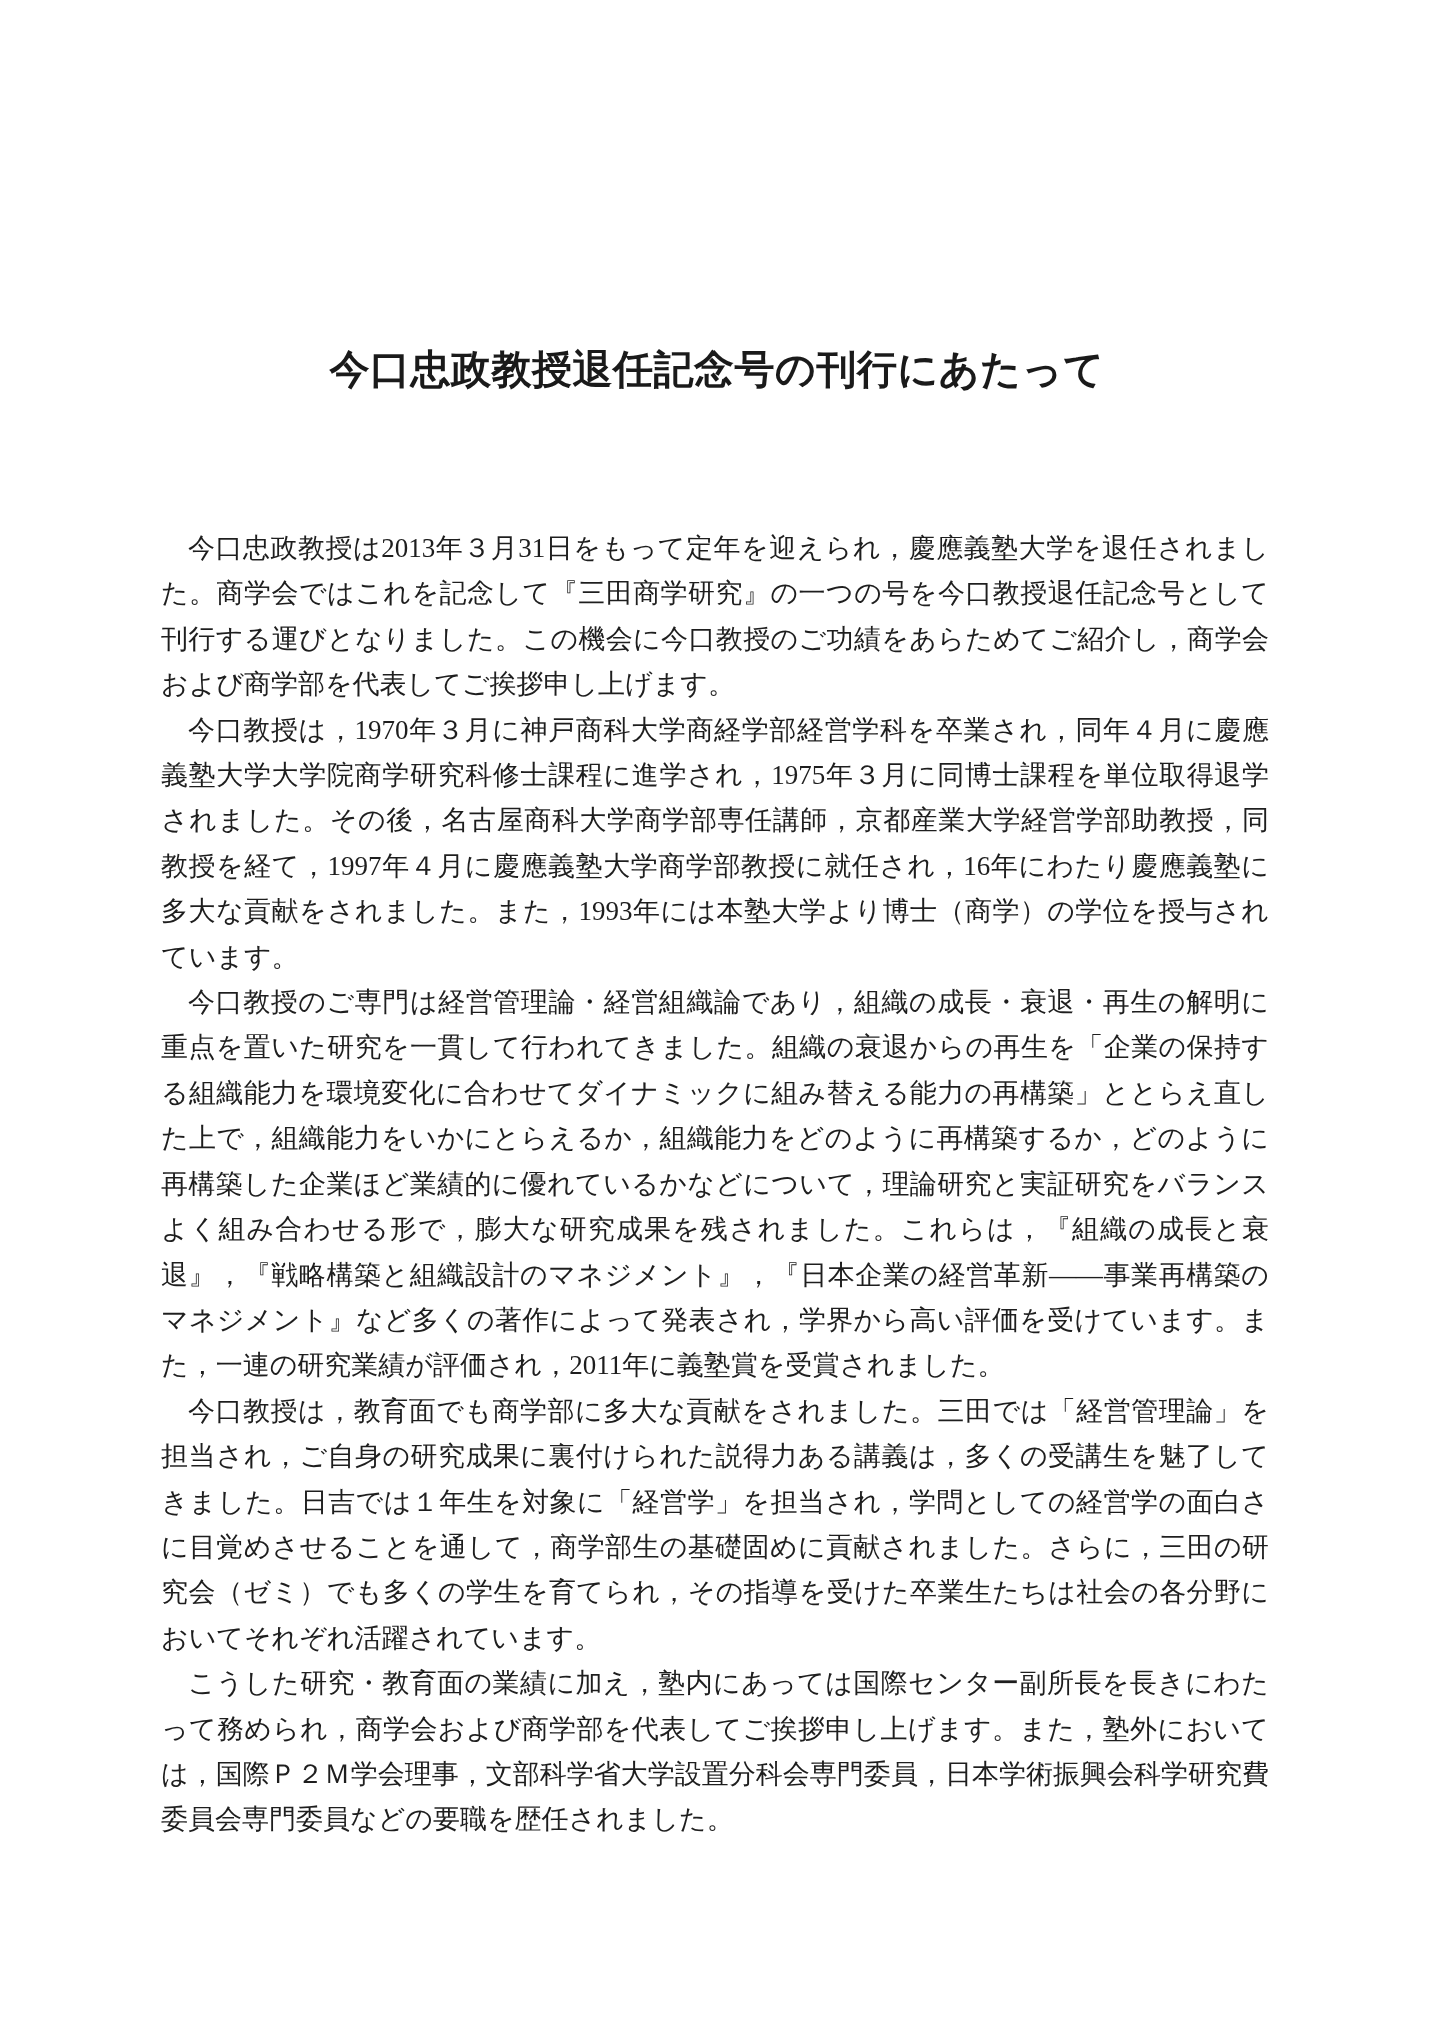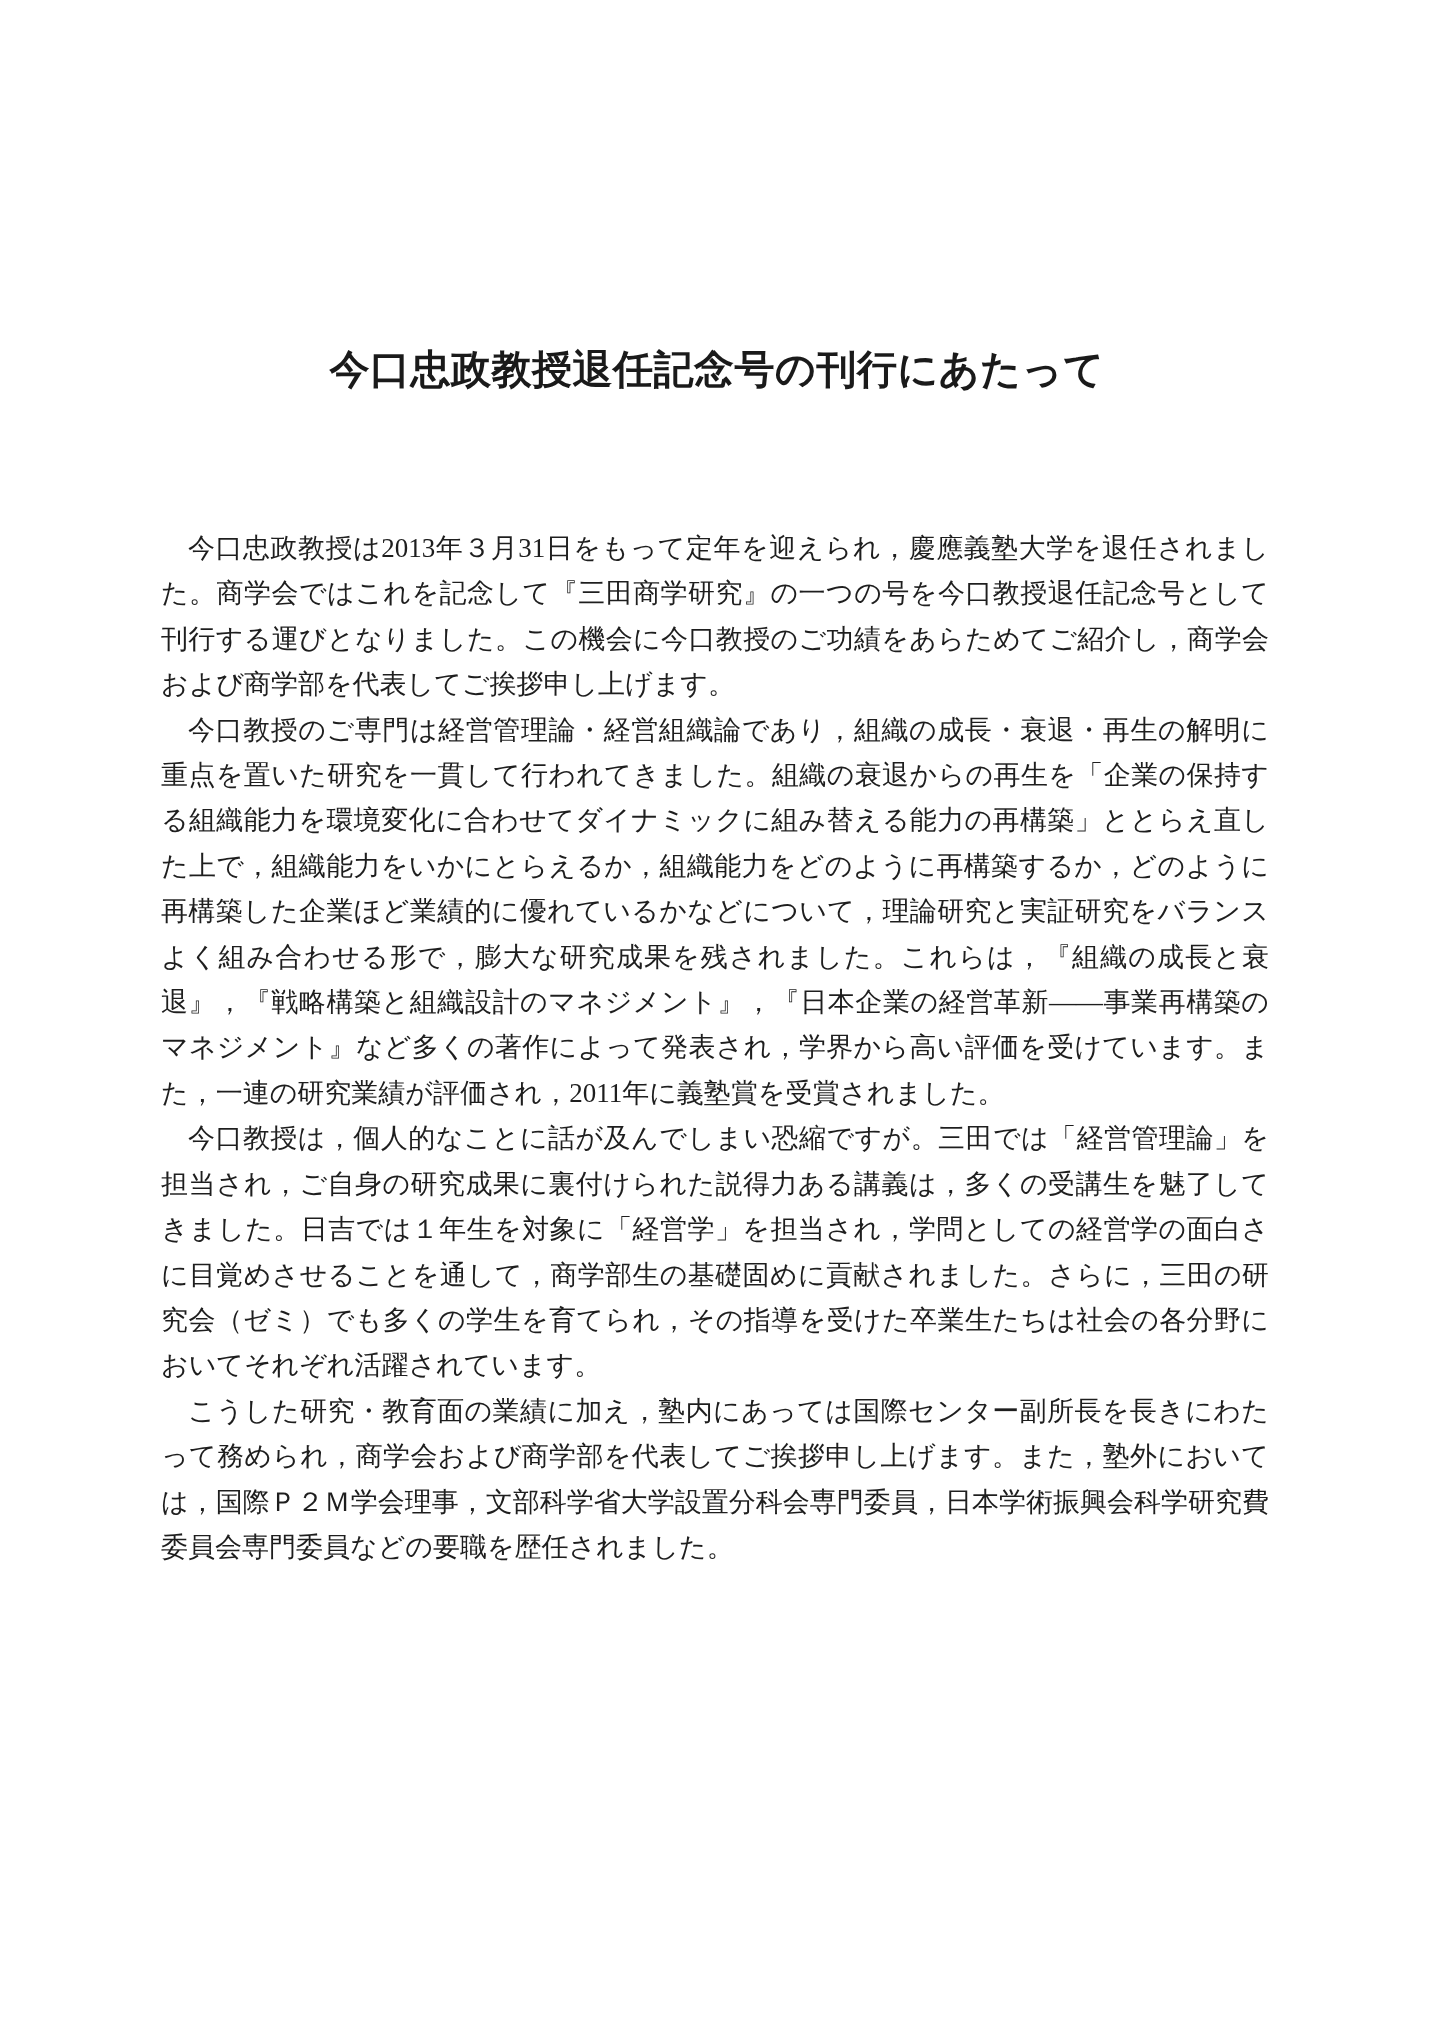--- a/index.html
+++ b/index.html
@@ -48,17 +48,18 @@
   }
 </style>
 </head>
 <body>
 
 <div class="page">
   <h1 class="doc-title">今口忠政教授退任記念号の刊行にあたって</h1>
 
   <div class="doc-body">
     <p>今口忠政教授は2013年３月31日をもって定年を迎えられ，慶應義塾大学を退任されました。商学会ではこれを記念して『三田商学研究』の一つの号を今口教授退任記念号として刊行する運びとなりました。この機会に今口教授のご功績をあらためてご紹介し，商学会および商学部を代表してご挨拶申し上げます。</p>
+    <p>今口教授は，1970年３月に神戸商科大学商経学部経営学科を卒業され，同年４月に慶應義塾大学大学院商学研究科修士課程に進学され，1975年３月に同博士課程を単位取得退学されました。その後，名古屋商科大学商学部専任講師，京都産業大学経営学部助教授，同教授を経て，1997年４月に慶應義塾大学商学部教授に就任され，16年にわたり慶應義塾に多大な貢献をされました。また，1993年には本塾大学より博士（商学）の学位を授与されています。</p>
     <p>今口教授のご専門は経営管理論・経営組織論であり，組織の成長・衰退・再生の解明に重点を置いた研究を一貫して行われてきました。組織の衰退からの再生を「企業の保持する組織能力を環境変化に合わせてダイナミックに組み替える能力の再構築」ととらえ直した上で，組織能力をいかにとらえるか，組織能力をどのように再構築するか，どのように再構築した企業ほど業績的に優れているかなどについて，理論研究と実証研究をバランスよく組み合わせる形で，膨大な研究成果を残されました。これらは，『組織の成長と衰退』，『戦略構築と組織設計のマネジメント』，『日本企業の経営革新――事業再構築のマネジメント』など多くの著作によって発表され，学界から高い評価を受けています。また，一連の研究業績が評価され，2011年に義塾賞を受賞されました。</p>
-    <p>今口教授は，個人的なことに話が及んでしまい恐縮ですが。三田では「経営管理論」を担当され，ご自身の研究成果に裏付けられた説得力ある講義は，多くの受講生を魅了してきました。日吉では１年生を対象に「経営学」を担当され，学問としての経営学の面白さに目覚めさせることを通して，商学部生の基礎固めに貢献されました。さらに，三田の研究会（ゼミ）でも多くの学生を育てられ，その指導を受けた卒業生たちは社会の各分野においてそれぞれ活躍されています。</p>
+    <p>今口教授は，教育面でも商学部に多大な貢献をされました。三田では「経営管理論」を担当され，ご自身の研究成果に裏付けられた説得力ある講義は，多くの受講生を魅了してきました。日吉では１年生を対象に「経営学」を担当され，学問としての経営学の面白さに目覚めさせることを通して，商学部生の基礎固めに貢献されました。さらに，三田の研究会（ゼミ）でも多くの学生を育てられ，その指導を受けた卒業生たちは社会の各分野においてそれぞれ活躍されています。</p>
     <p>こうした研究・教育面の業績に加え，塾内にあっては国際センター副所長を長きにわたって務められ，商学会および商学部を代表してご挨拶申し上げます。また，塾外においては，国際Ｐ２Ｍ学会理事，文部科学省大学設置分科会専門委員，日本学術振興会科学研究費委員会専門委員などの要職を歴任されました。</p>
   </div>
 </div>
 
 </body></html>

